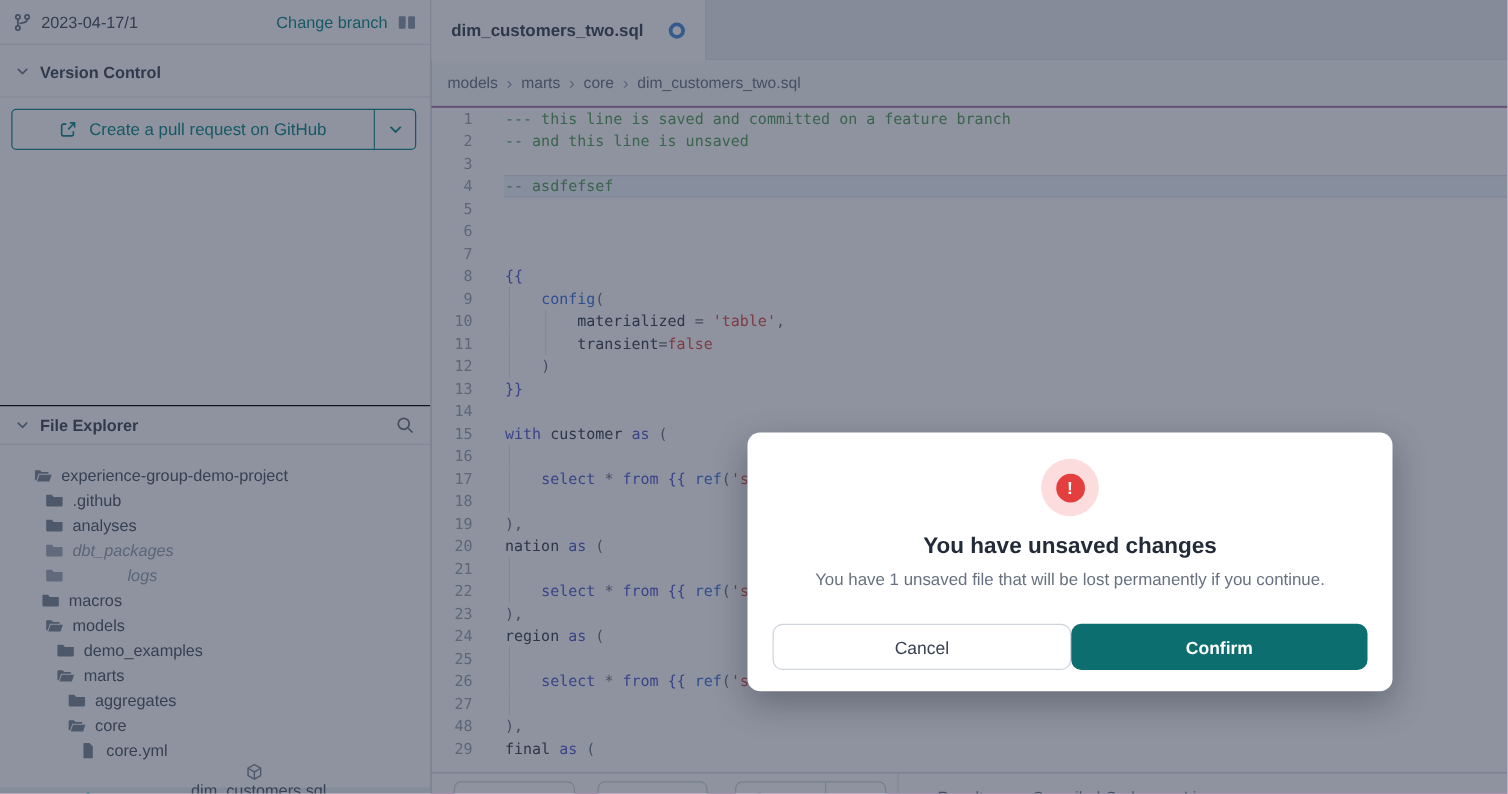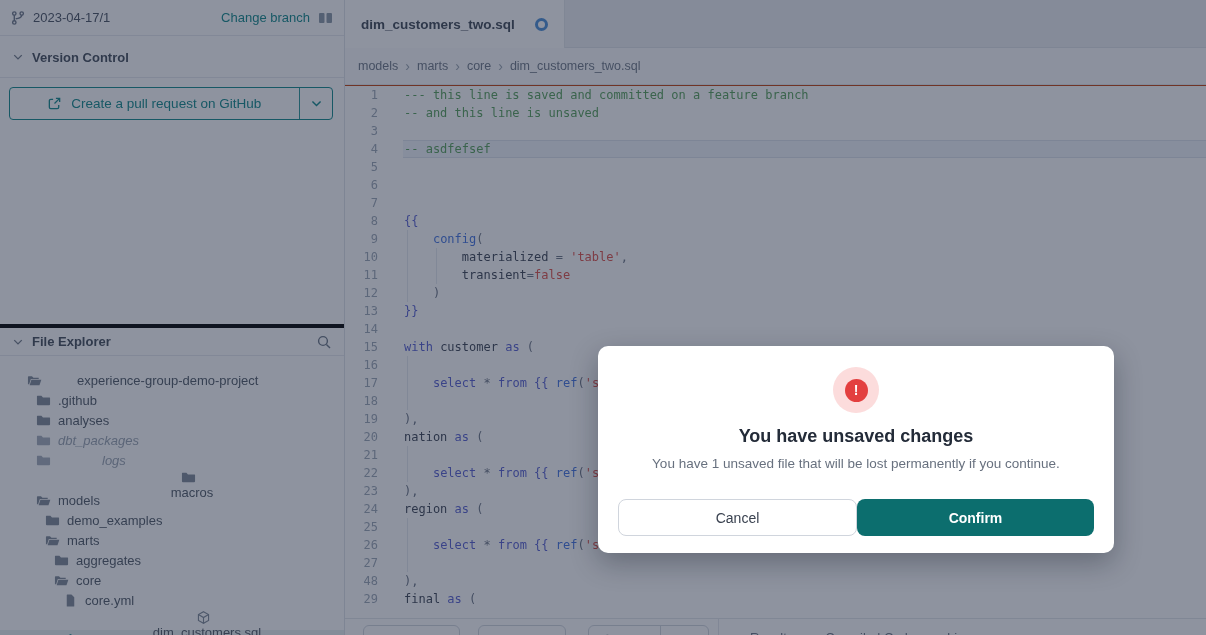--- a/index.html
+++ b/index.html
@@ -2,35 +2,35 @@
 <html style="--accent-teal: #11898b; --confirm-teal: #0c6e6e; --error-red: #e33f3f; --error-bg: #fcdcdc; --unsaved-blue: #4b8ed6;"><head>
 <meta charset="utf-8">
 <style>
   * { margin:0; padding:0; box-sizing:border-box; }
   html,body { width:1206px; height:635px; overflow:hidden; background:#fff;
               font-family:"Liberation Sans", sans-serif; }
   :root{
     --accent-teal:#11898b; --confirm-teal:#0c6e6e; --error-red:#e33f3f;
     --error-bg:#fcdcdc; --unsaved-blue:#4b8ed6;
   }
-  .stage{ position:relative; width:1206px; height:635px; overflow:hidden; background:#c2410c; }
+  .stage{ position:relative; width:1206px; height:635px; overflow:hidden; background:#701a75; }
 
   
   .sidebar{ position:absolute; left:0; top:0; width:345px; height:635px; background:#fff;
             border-right:1px solid #dfe3e8; }
   .sb-top{ position:absolute; left:0; top:0; width:344px; height:36px; border-bottom:1px solid #e6e9ee;
            display:flex; align-items:center; padding:0 10px; gap:7px; }
   .branch-name{ font-size:13px; color:#495261; }
   .sb-top .spacer{ flex:1; }
   .change-branch{ font-size:13px; color:var(--accent-teal); cursor:pointer; }
   .icn{ display:inline-flex; align-items:center; justify-content:center; }
   .vc-header,.fe-header{ position:absolute; left:0; width:344px; display:flex; align-items:center;
            padding:0 12px; gap:8px; font-size:13px; font-weight:bold; color:#434c59; background:#fff; }
   .vc-header{ top:37px; height:41px; border-bottom:1px solid #e6e9ee; }
-  .fe-header{ top:324px; height:32px; border-top:4px solid #000000; border-bottom:1px solid #e6e9ee; }
+  .fe-header{ top:324px; height:32px; border-top:1px solid #000000; border-bottom:1px solid #e6e9ee; }
   .fe-header .spacer{ flex:1; }
   .pr-button{ position:absolute; top:87px; left:9px; width:324px; height:33px;
               border:1.5px solid var(--accent-teal); border-radius:4px; background:#fff;
               display:flex; align-items:stretch; color:var(--accent-teal); cursor:pointer; }
   .pr-main{ flex:1; display:flex; align-items:center; justify-content:center; gap:9px; font-size:13.5px; }
   .pr-divider{ width:1.5px; background:var(--accent-teal); opacity:.9; }
   .pr-chev{ width:32px; display:flex; align-items:center; justify-content:center; }
   .tree{ position:absolute; left:0; top:357px; width:344px; height:278px; overflow:hidden; padding-top:13px; }
   .trow{ height:20px; display:flex; align-items:center; font-size:13px; color:#4f5965; cursor:pointer; }
   .trow.muted{ color:#99a3b0; font-style:italic; }
@@ -163,21 +163,21 @@
       <span class="spacer"></span>
       <span class="icn">
         <svg width="16" height="16" viewBox="0 0 16 16" fill="none" stroke="#6b7685" stroke-width="1.4">
           <circle cx="7" cy="7" r="4.4"></circle>
             <path d="M10.4 10.4L14 14"></path>
         </svg>
       </span>
     </div>
 
     <div class="tree">
-        <div class="trow" style="padding-left: 27px; gap: 28px;">
+        <div class="trow" style="padding-left: 27px;">
           <span class="ticon">
             <svg viewBox="0 0 16 16" fill="currentColor">
               <path d="M1 4.2c0-.4.3-.7.7-.7h3.6L6.9 5h5.6v1.3H4.1L2.3 12H1z"></path>
               <path d="M4.7 7.2h10.6L13.3 13H2.8z"></path>
             </svg>
           </span>
           <span class="tlabel">experience-group-demo-project</span>
         </div>
         <div class="trow" style="padding-left: 36px;">
           <span class="ticon">
@@ -204,21 +204,21 @@
           <span class="tlabel">dbt_packages</span>
         </div>
         <div class="trow muted" style="padding-left: 36px; gap: 44px;">
           <span class="ticon">
             <svg viewBox="0 0 16 16" fill="currentColor">
               <path d="M1.5 3h4.3l1.6 1.8h7.1c.3 0 .5.2.5.5V12c0 .6-.4 1-1 1H2c-.6 0-1-.4-1-1V3.5c0-.3.2-.5.5-.5z"></path>
             </svg>
           </span>
           <span class="tlabel">logs</span>
         </div>
-        <div class="trow" style="padding-left: 33px; flex-direction: column;">
+        <div class="trow" style="padding-left: 33px;">
           <span class="ticon">
             <svg viewBox="0 0 16 16" fill="currentColor">
               <path d="M1.5 3h4.3l1.6 1.8h7.1c.3 0 .5.2.5.5V12c0 .6-.4 1-1 1H2c-.6 0-1-.4-1-1V3.5c0-.3.2-.5.5-.5z"></path>
             </svg>
           </span>
           <span class="tlabel">macros</span>
         </div>
         <div class="trow" style="padding-left: 36px;">
           <span class="ticon">
             <svg viewBox="0 0 16 16" fill="currentColor">

